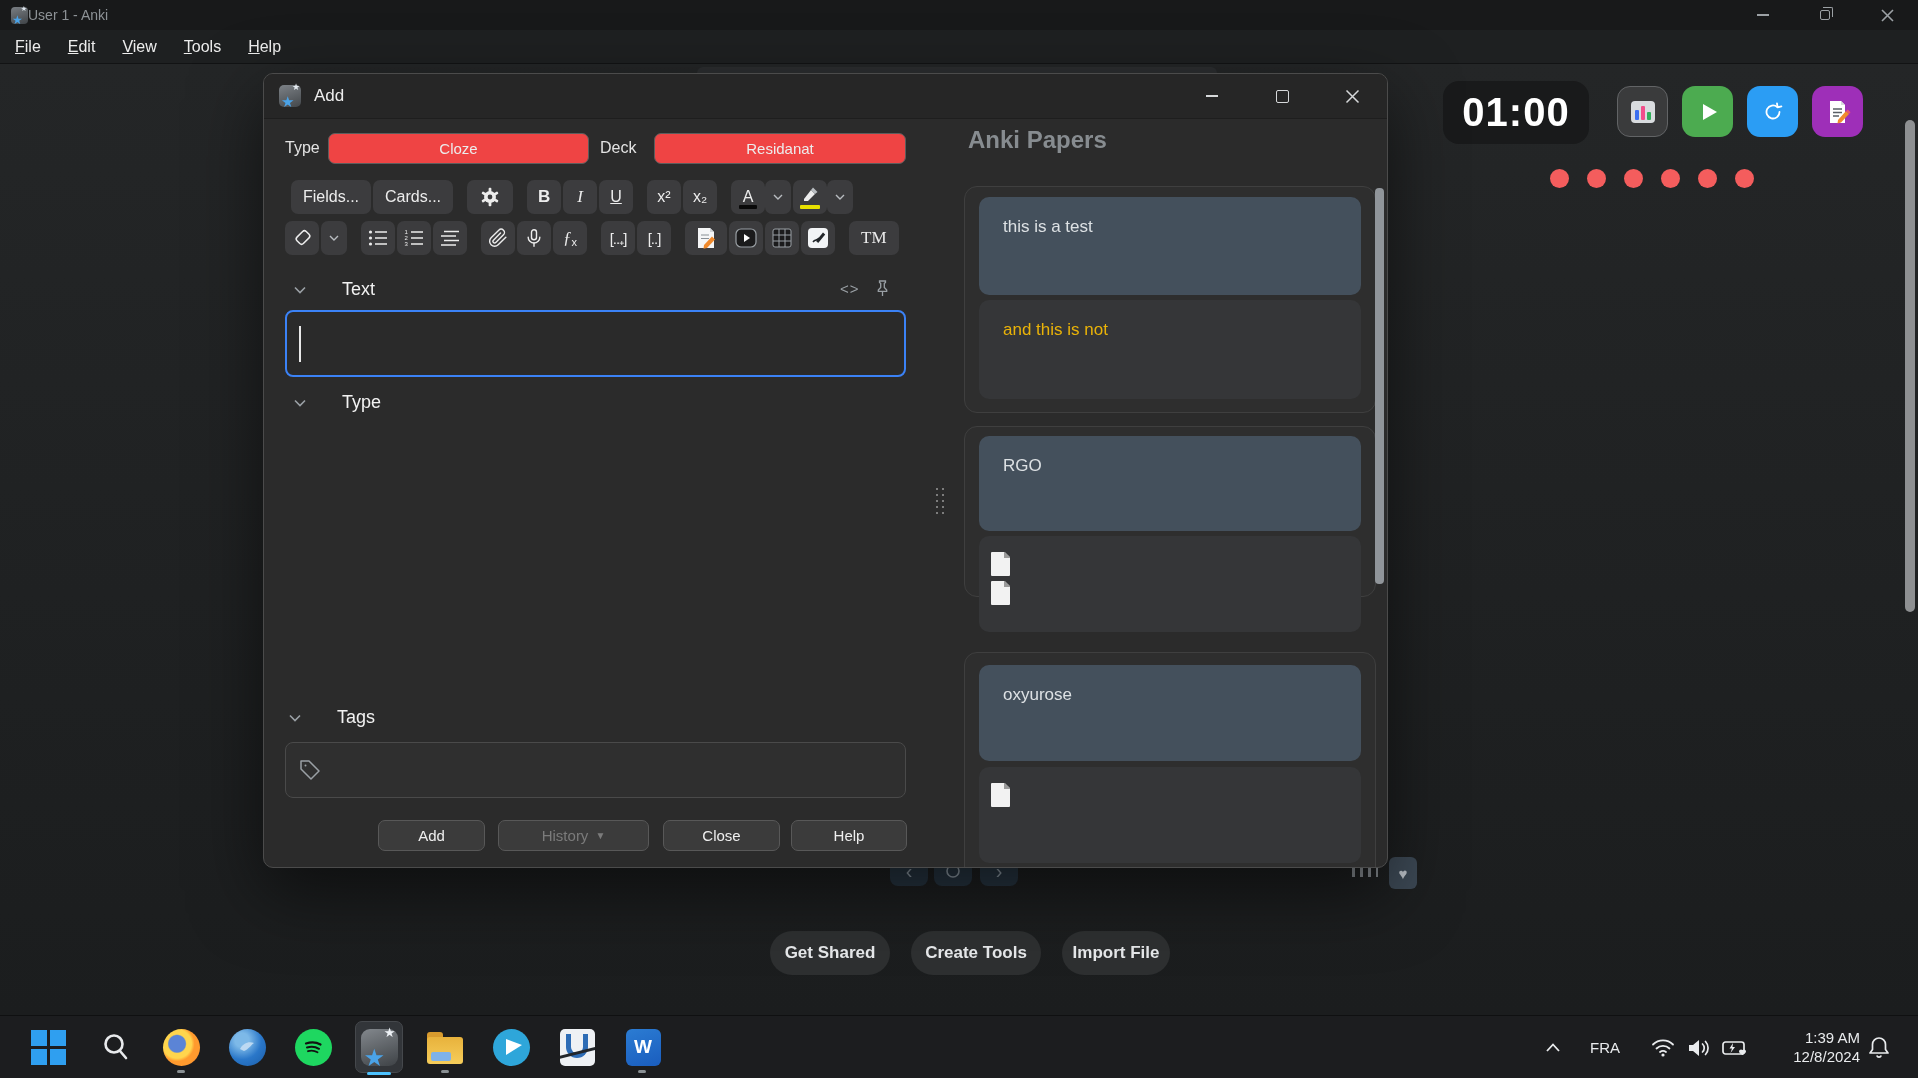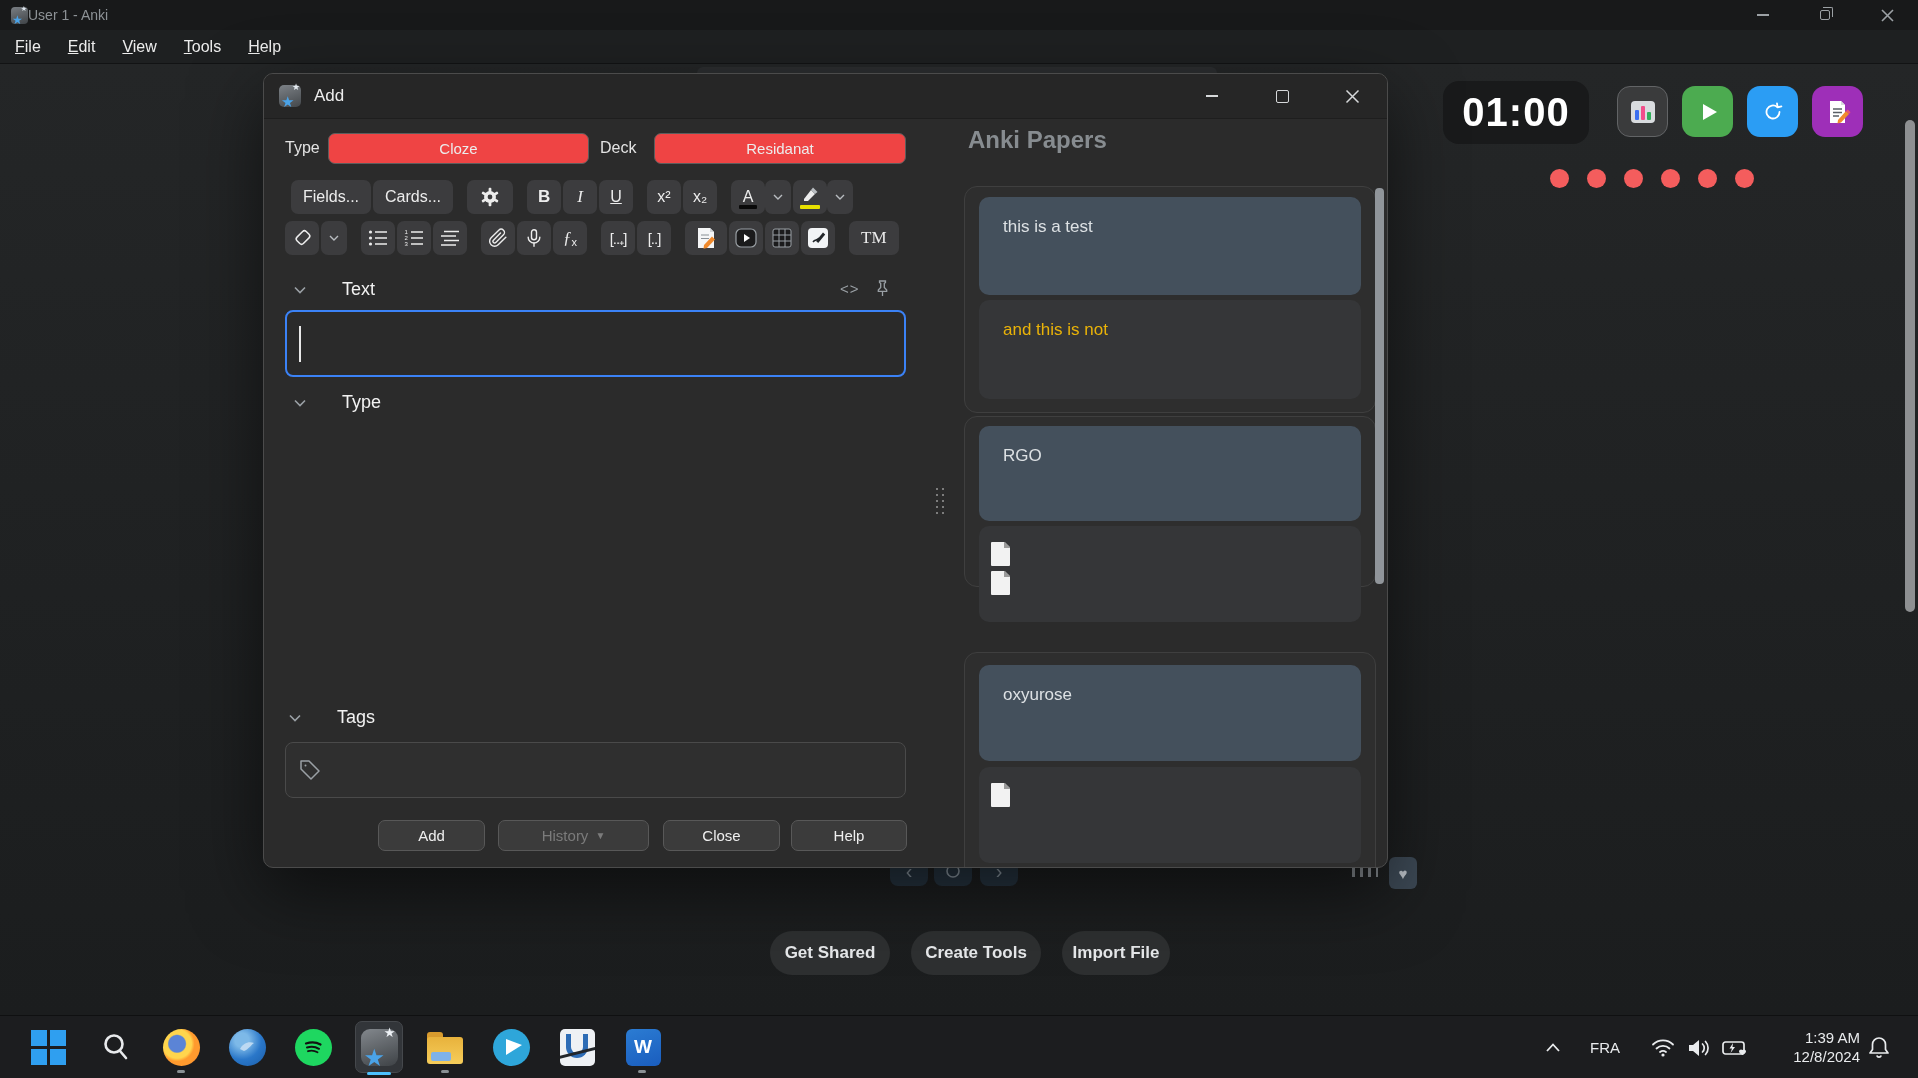--- a/index.html
+++ b/index.html
@@ -538,21 +538,21 @@
 
     <div class="paper-group" style="top:112px; height:227px;">
       <div class="paper-card hl" style="top:10px; height:98px;">
         <div class="card-text">this is a test</div>
       </div>
       <div class="paper-card plain" style="top:113px; height:99px;">
         <div class="card-text">and this is not</div>
       </div>
     </div>
 
-    <div class="paper-group" style="top:342px; height:171px;">
+    <div class="paper-group" style="top:352px; height:171px;">
       <div class="paper-card hl" style="top:9px; height:95px;">
         <div class="card-text">RGO</div>
       </div>
       <div class="paper-card plain" style="top:109px; height:96px;">
         <div class="doc-stack">
           <div class="doc-icon"></div>
           <div class="doc-icon"></div>
         </div>
       </div>
     </div>

